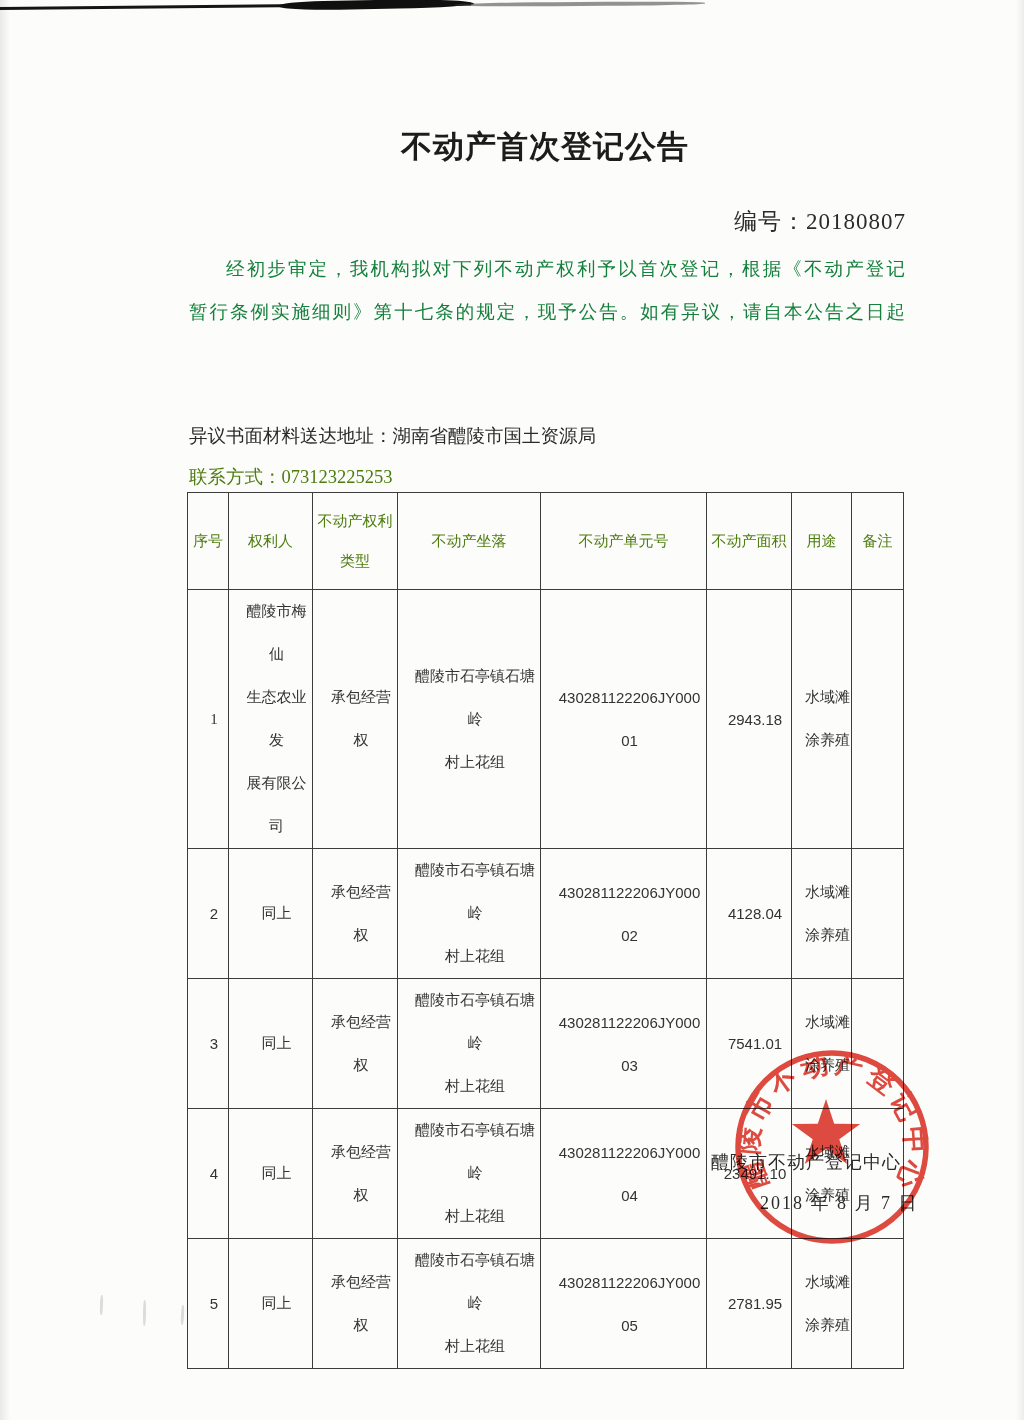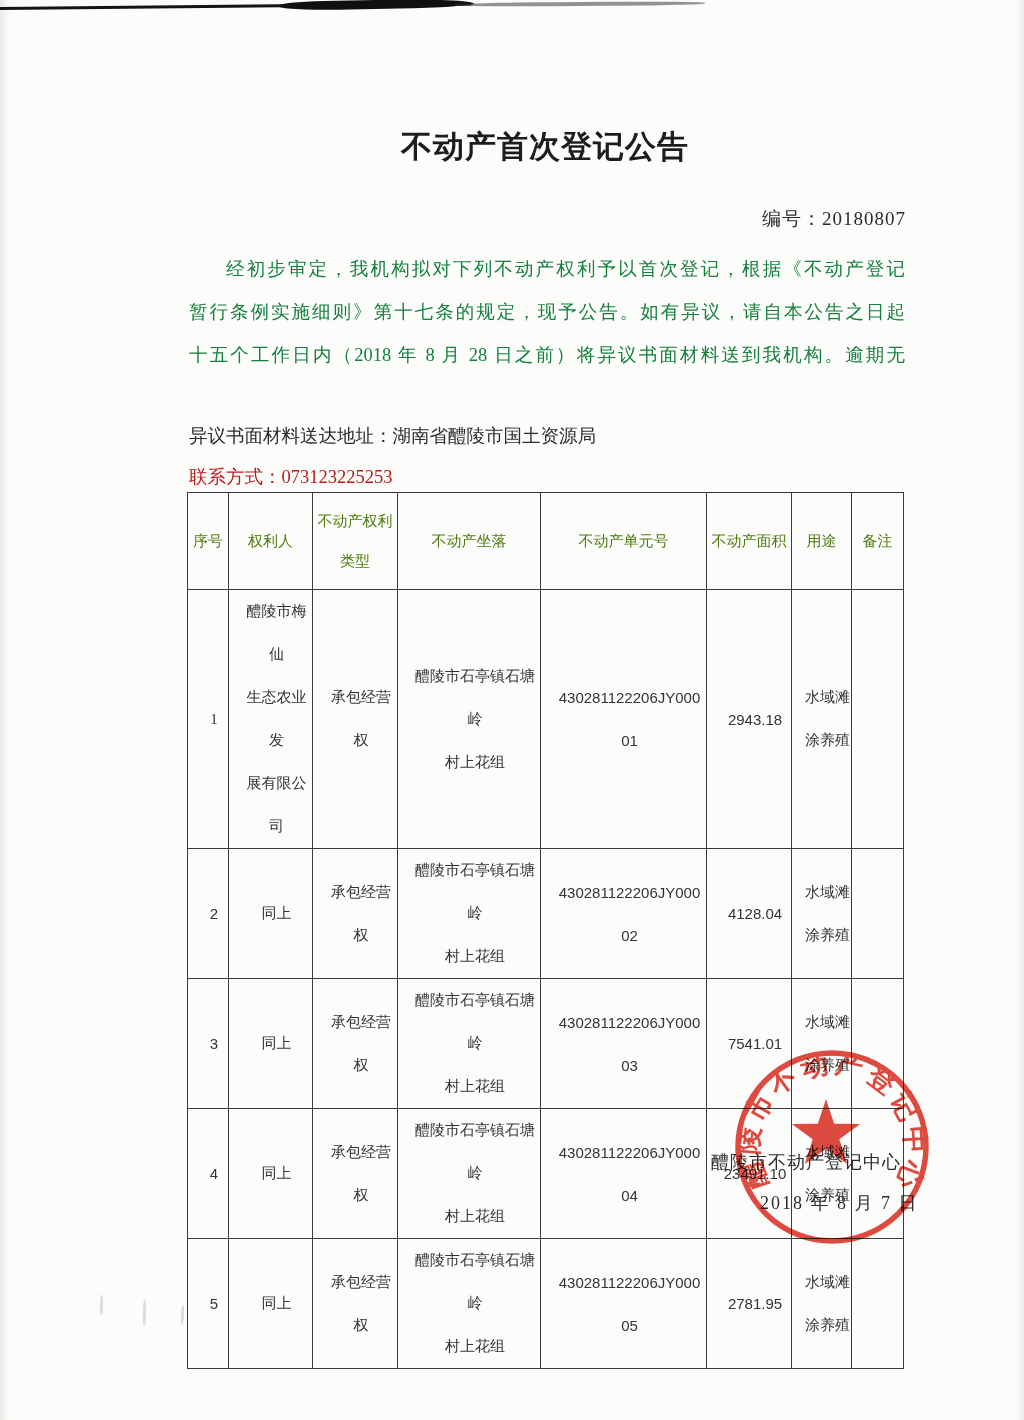--- a/index.html
+++ b/index.html
@@ -35,33 +35,33 @@
   .smudge.s2 { left:143px; top:1300px; transform: rotate(1deg); height:26px; }
   .smudge.s3 { left:181px; top:1305px; transform: rotate(3deg); }
 
   .doc-title {
     position:absolute; left:187px; top:126px; width:716px;
     text-align:center; font-family:"Liberation Sans", sans-serif;
     font-weight:bold; font-size:31px; letter-spacing:1px; color:#1c1c1c;
   }
   .doc-number {
     position:absolute; right:118px; top:206px;
-    font-size:19px; color:#2b2b2b; letter-spacing:1px;
+    font-size:23px; color:#2b2b2b; letter-spacing:1px;
   }
 
   .body-text {
     position:absolute; left:189px; top:248px; width:716px;
     font-size:18.5px; color:#15803d;
   }
   .body-text .line { line-height:43px; height:43px; text-align:justify; overflow:hidden; }
   .body-text .line.j { text-align-last: justify; }
   .body-text .line.indent { text-indent: 2em; }
 
   .addr-line { position:absolute; left:189px; top:423px; font-size:18.5px; color:#2b2b2b; }
-  .contact-line { position:absolute; left:189px; top:464px; font-size:18.5px; color:#b91c1c; }
+  .contact-line { position:absolute; left:189px; top:464px; font-size:18.5px; color:#4d7c0f; }
 
   table.announce {
     position:absolute; left:187px; top:492px; width:716px;
     border-collapse:collapse; table-layout:fixed;
   }
   table.announce th, table.announce td {
     border:1.5px solid #3c3c3c; text-align:center; vertical-align:middle;
     padding:0; white-space:pre-line; font-weight:normal;
   }
   table.announce th { height:97px; font-size:15px; line-height:40px; color:#4d7c0f; }
@@ -97,21 +97,20 @@
   <div class="smudge s1"></div>
   <div class="smudge s2"></div>
   <div class="smudge s3"></div>
 
   <div class="doc-title">不动产首次登记公告</div>
   <div class="doc-number">编号：20180807</div>
 
   <div class="body-text">
     <div class="line j indent">经初步审定，我机构拟对下列不动产权利予以首次登记，根据《不动产登记</div>
     <div class="line j">暂行条例实施细则》第十七条的规定，现予公告。如有异议，请自本公告之日起</div>
-    <div class="line j">十五个工作日内（2018 年 8 月 28 日之前）将异议书面材料送到我机构。逾期无</div>
   </div>
 
   <div class="addr-line">异议书面材料送达地址：湖南省醴陵市国土资源局</div>
   <div class="contact-line">联系方式：073123225253</div>
 
   <table class="announce">
     <colgroup>
       <col style="width:41px">
         <col style="width:84px">
         <col style="width:85px">

